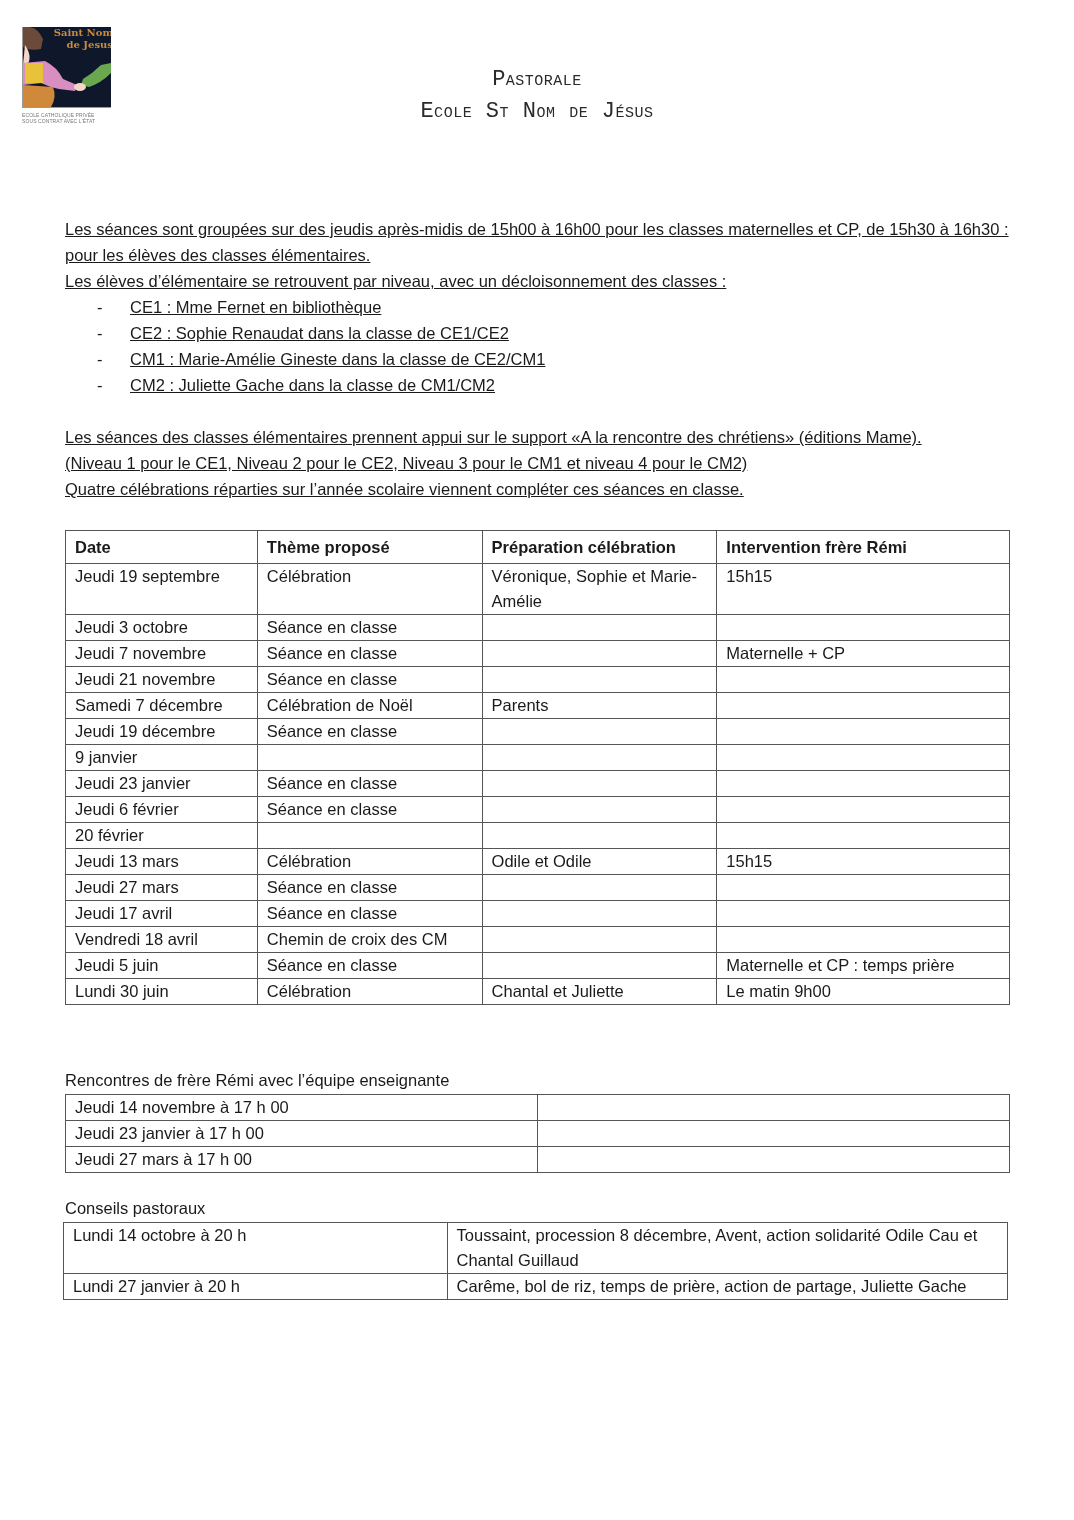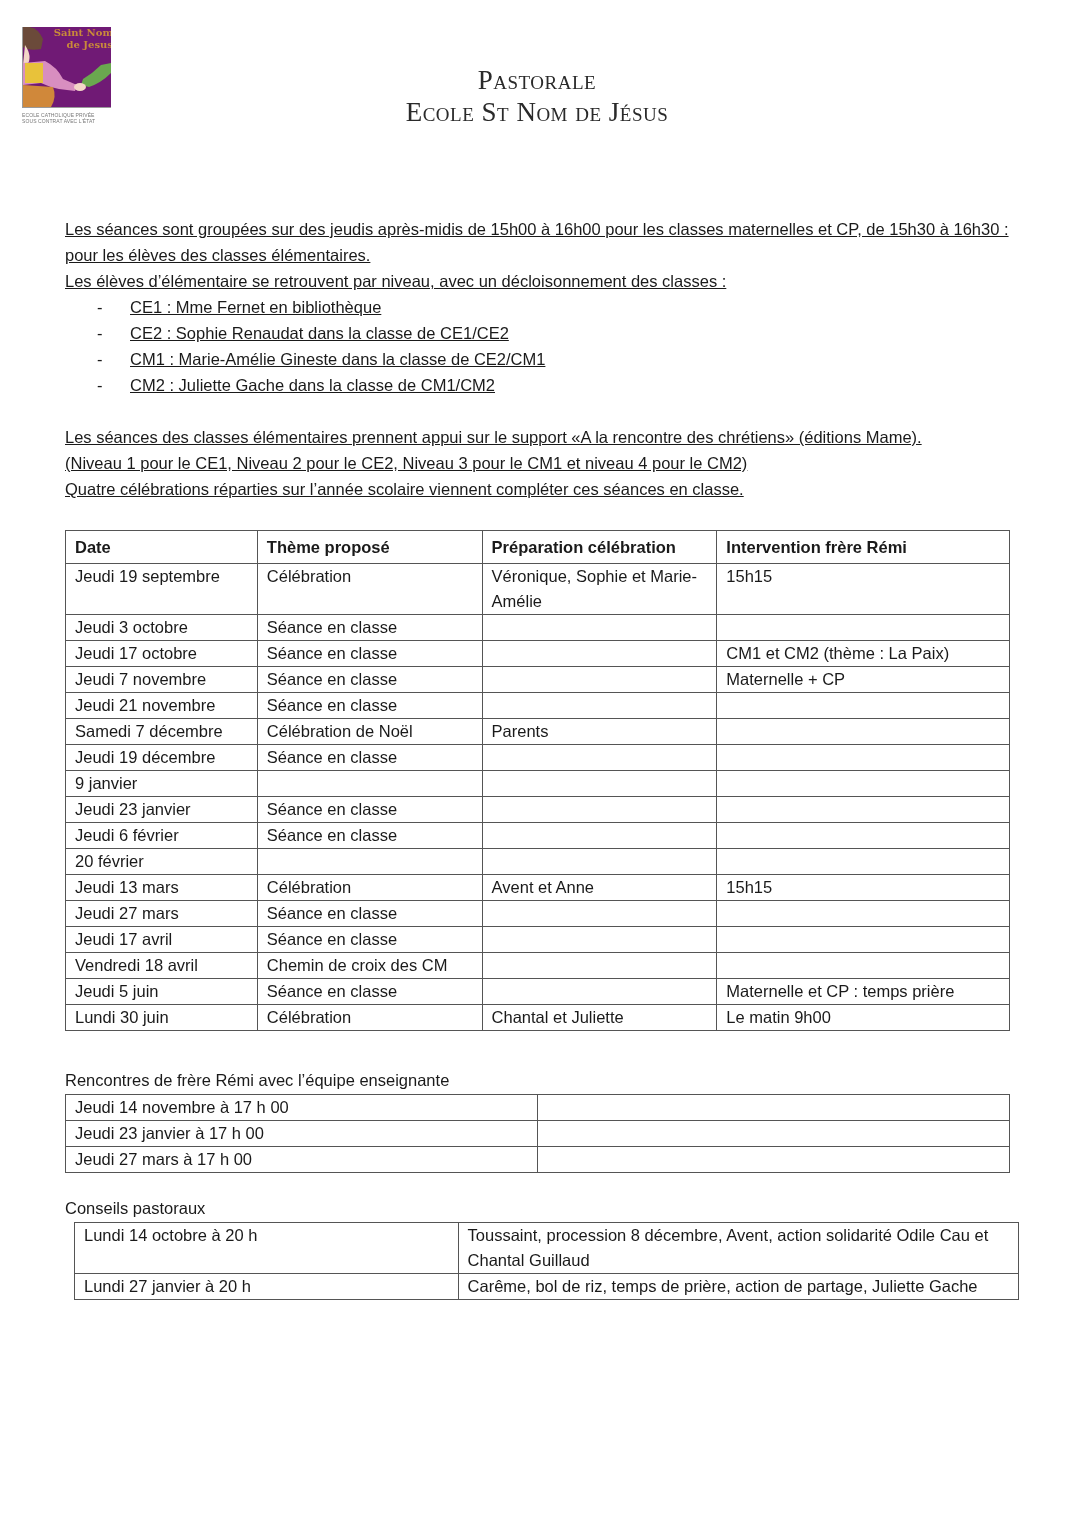--- a/index.html
+++ b/index.html
@@ -1,36 +1,36 @@
 <!DOCTYPE html>
 <html><head>
 <meta charset="utf-8">
 <style>
   html, body { margin: 0; padding: 0; background: #ffffff; }
   body { width: 1074px; height: 1520px; position: relative; overflow: hidden; color: #1a1a1a;
          font-family: "Liberation Sans", "DejaVu Sans", sans-serif; }
   .logo { position: absolute; left: 20px; top: 25px; width: 95px; height: 105px; }
-  .logo-box { position: absolute; left: 2px; top: 2px; width: 88px; height: 80px; border-left: 1px solid #9a9a9a; border-bottom: 1px solid #9a9a9a; overflow: hidden; background: #701a75; }
+  .logo-box { position: absolute; left: 2px; top: 2px; width: 88px; height: 80px; border-left: 1px solid #9a9a9a; border-bottom: 1px solid #9a9a9a; overflow: hidden; background: #0f172a; }
   .logo-title { position: absolute; left: 20px; top: 0px; color: #c98a3a; font-family: "DejaVu Serif", serif; font-size: 10px; font-weight: bold; line-height: 12px; text-align: right; width: 70px; }
   .logo-caption { position: absolute; left: 2px; top: 87px; font-size: 5px; color: #777; line-height: 6px; letter-spacing: 0.1px; }
-  .title { position: absolute; left: 0; width: 1074px; top: 64px; text-align: center; font-family: Liberation Serif, serif; font-size: 27px; line-height: 32px; color: #2a2a2a; letter-spacing: 0.5px; }
+  .title { position: absolute; left: 0; width: 1074px; top: 64px; text-align: center; font-family: Liberation Mono, monospace; font-size: 22px; line-height: 32px; color: #2a2a2a; letter-spacing: 0.5px; }
   .title div { font-variant: small-caps; }
   .body-text { position: absolute; left: 65px; width: 950px; top: 216px; font-size: 16.5px; line-height: 26px; text-decoration: underline; }
   .body-text p { margin: 0; }
   .list { margin: 0; padding: 0; list-style: none; }
   .list li { position: relative; padding-left: 65px; }
   .list li .dash { position: absolute; left: 32px; }
   .gap { height: 26px; }
   table { border-collapse: collapse; position: absolute; font-size: 16.5px; }
   td, th { border: 1px solid #555; padding: 0 9px; vertical-align: top; line-height: 25px; text-align: left; font-weight: normal; }
   th { text-align: left; font-weight: bold; height: 32px; vertical-align: middle; }
   .main-table { left: 65px; top: 530px; width: 945px; }
   .section-label { position: absolute; left: 65px; font-size: 16.5px; line-height: 22px; }
   .meet-table { left: 65px; top: 1094px; width: 945px; border-radius: 7px; }
-  .council-table { left: 74px; top: 1222px; width: 945px; }
+  .council-table { left: 63px; top: 1222px; width: 945px; }
 </style>
 </head>
 <body>
 
 <div class="logo">
   <div class="logo-box">
     <svg width="88" height="80" viewBox="0 0 88 80">
       <path d="M0 0 Q14 -2 20 12 L18 22 Q6 24 0 20 Z" fill="#6b4a3a"></path>
       <path d="M2 18 Q10 30 4 38 L0 38 Z" fill="#f3d6c8"></path>
       <path d="M0 36 L22 34 Q34 40 40 52 L54 58 L52 64 L36 62 Q26 60 18 56 L0 58 Z" fill="#d88ec0"></path>
@@ -92,26 +92,20 @@
         <td>Véronique, Sophie et Marie-Amélie</td>
         <td>15h15</td>
       </tr>
       <tr>
         <td>Jeudi 3 octobre</td>
         <td>Séance en classe</td>
         <td></td>
         <td></td>
       </tr>
       <tr>
-        <td>Jeudi 17 octobre</td>
-        <td>Séance en classe</td>
-        <td></td>
-        <td>CM1 et CM2 (thème : La Paix)</td>
-      </tr>
-      <tr>
         <td>Jeudi 7 novembre</td>
         <td>Séance en classe</td>
         <td></td>
         <td>Maternelle + CP</td>
       </tr>
       <tr>
         <td>Jeudi 21 novembre</td>
         <td>Séance en classe</td>
         <td></td>
         <td></td>
@@ -148,21 +142,21 @@
       </tr>
       <tr>
         <td>20 février</td>
         <td></td>
         <td></td>
         <td></td>
       </tr>
       <tr>
         <td>Jeudi 13 mars</td>
         <td>Célébration</td>
-        <td>Avent et Anne</td>
+        <td>Odile et Odile</td>
         <td>15h15</td>
       </tr>
       <tr>
         <td>Jeudi 27 mars</td>
         <td>Séance en classe</td>
         <td></td>
         <td></td>
       </tr>
       <tr>
         <td>Jeudi 17 avril</td>

